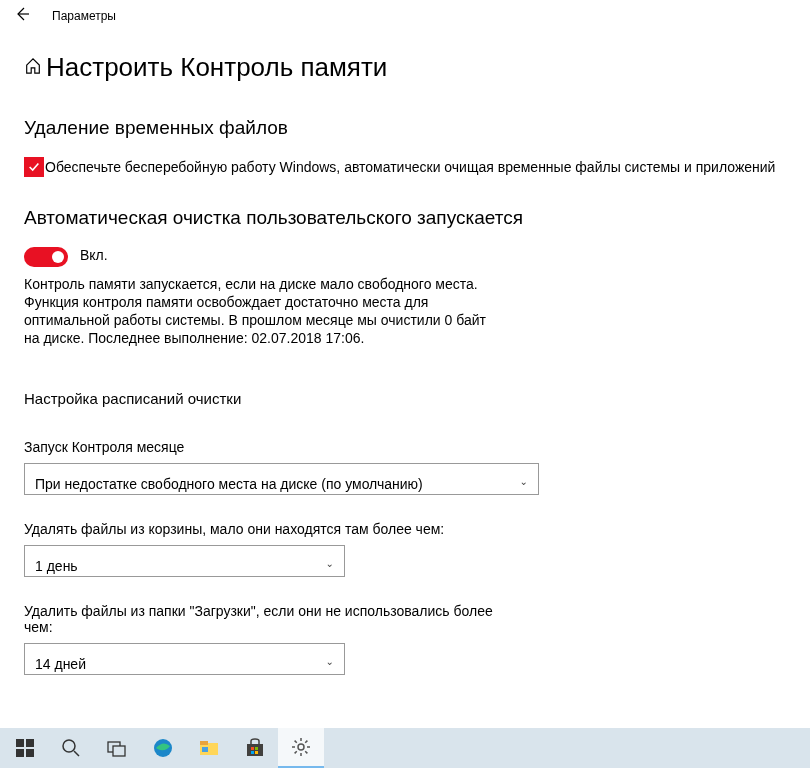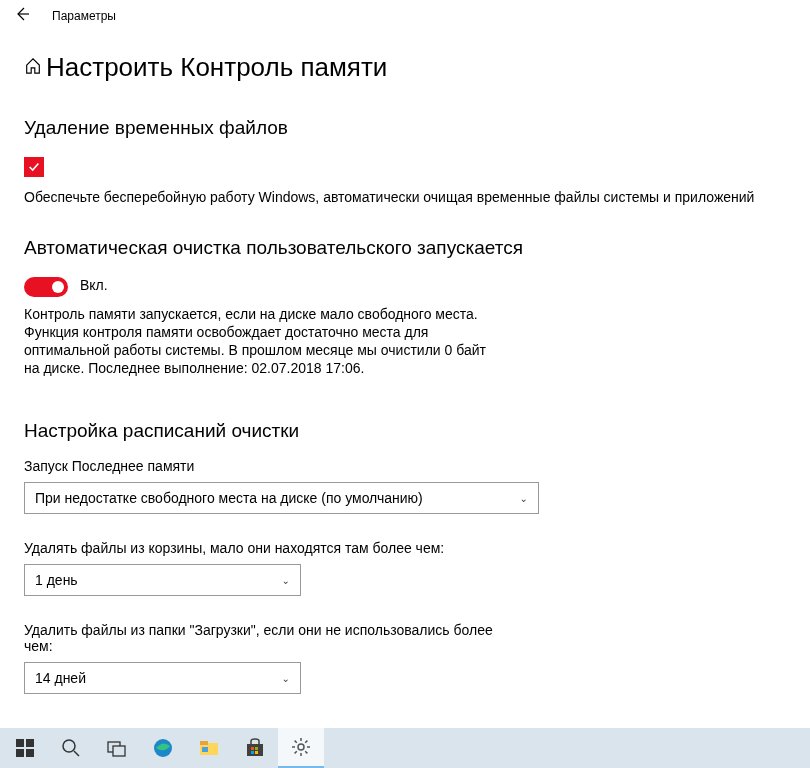--- a/index.html
+++ b/index.html
@@ -48,23 +48,22 @@
       font-weight: 400;
     }
     .section-heading {
       font-size: 19px;
       font-weight: 400;
       margin-bottom: 18px;
     }
     .checkbox-row {
       display: flex;
       align-items: flex-start;
-      gap: 10px;
+      gap: 1px;
       margin-bottom: 30px;
-      flex-direction: column;
     }
     .checkbox {
       width: 20px;
       height: 20px;
       background: #e81123;
       display: flex;
       align-items: center;
       justify-content: center;
       flex-shrink: 0;
       cursor: pointer;
@@ -111,37 +110,37 @@
     }
     .field-label {
       font-size: 14px;
       margin-bottom: 8px;
       max-width: 500px;
     }
     .dropdown {
       border: 1px solid #999;
       height: 32px;
       display: flex;
-      align-items: center;
+      align-items: flex-start;
       justify-content: space-between;
-      padding: 2px 10px;
+      padding: 12px 10px;
       cursor: pointer;
       margin-bottom: 26px;
       background: #fff;
     }
     .dropdown-wide { width: 515px; }
-    .dropdown-narrow { width: 277px; }
+    .dropdown-narrow { width: 321px; }
     .chevron {
       font-size: 10px;
       color: #444;
     }
     .sub-heading {
-      font-size: 19px;
+      font-size: 15px;
       font-weight: 400;
-      margin-bottom: 16px;
+      margin-bottom: 32px;
     }
     .taskbar {
       position: absolute;
       bottom: 0;
       left: 0;
       right: 0;
       height: 40px;
       background: #d9e4ec;
       display: flex;
       align-items: center;
@@ -204,21 +203,21 @@
     <div class="toggle">
       <div class="toggle-knob"></div>
     </div>
     <span class="toggle-label">Вкл.</span>
   </div>
 
   <p class="description">Контроль памяти запускается, если на диске мало свободного места. Функция контроля памяти освобождает достаточно места для оптимальной работы системы. В прошлом месяце мы очистили 0 байт на диске. Последнее выполнение: 02.07.2018 17:06.</p>
 
   <h2 class="sub-heading">Настройка расписаний очистки</h2>
 
-  <p class="field-label">Запуск Последнее памяти</p>
+  <p class="field-label">Запуск Контроля месяце</p>
   <div class="dropdown dropdown-wide">
     <span>При недостатке свободного места на диске (по умолчанию)</span>
     <span class="chevron">⌄</span>
   </div>
 
   <p class="field-label">Удалять файлы из корзины, мало они находятся там более чем:</p>
   <div class="dropdown dropdown-narrow">
     <span>1 день</span>
     <span class="chevron">⌄</span>
   </div>

